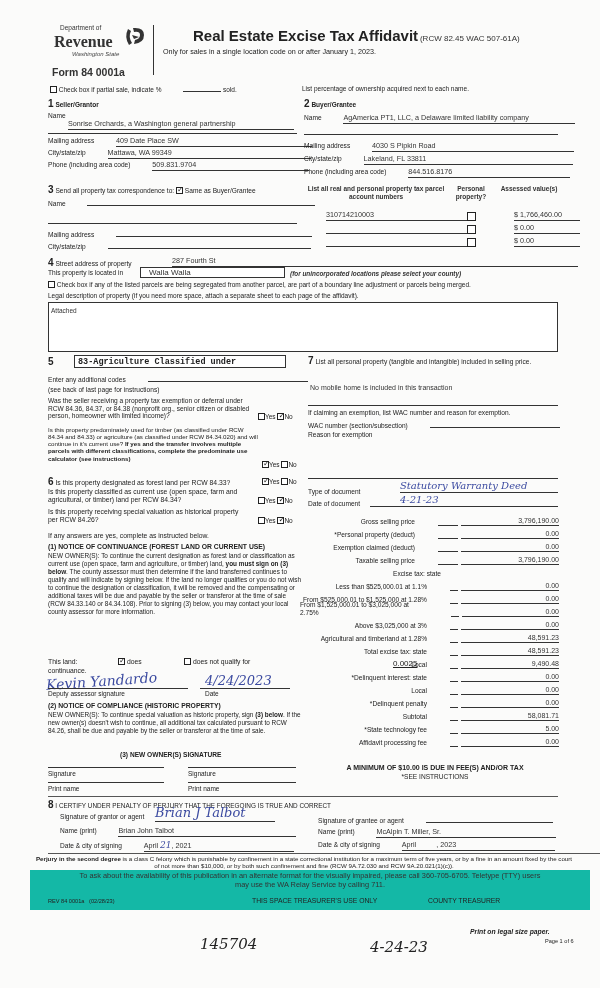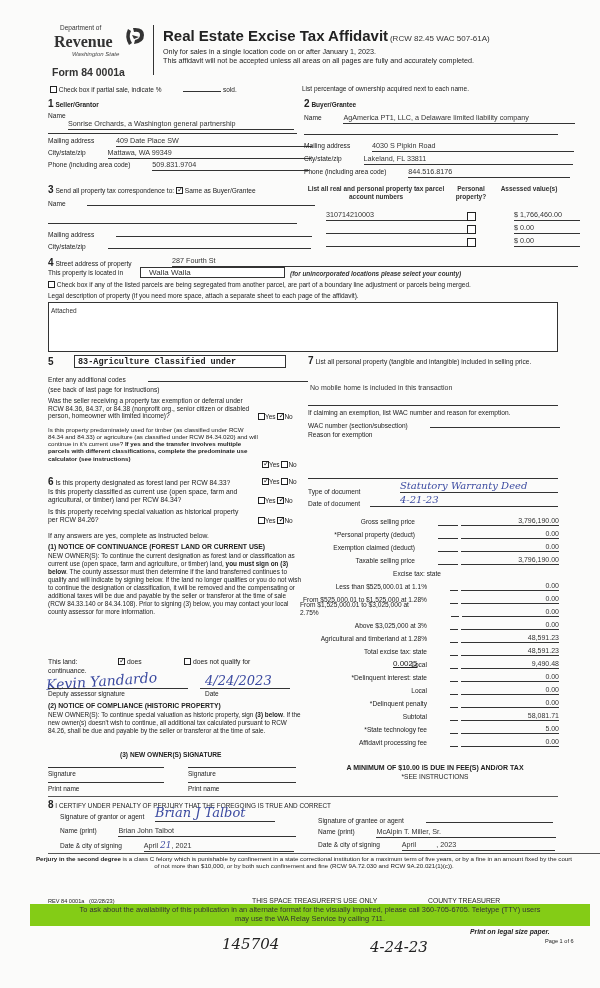--- a/index.html
+++ b/index.html
@@ -30,26 +30,25 @@
         <path d="M6 3 Q2 11 7 19 L10 17 Q6 11 9 5 Z" fill="#333"></path>
         <path d="M11 2 Q22 1 22 9 Q22 17 12 18 L13 14 Q18 13 18 9 Q18 5 12 6 Z" fill="#333"></path>
         <path d="M10 9 L17 11 L12 13 Z" fill="#333"></path>
       </svg>
   </div>
   <div style="position:absolute;left:26px;top:29px;font-size:6px;font-style:italic;color:#444;">Washington State</div>
 </div>
 <div class="abs" style="left:52px;top:66px;font-size:10.5px;font-weight:bold;color:#333;">Form 84 0001a</div>
 <div class="abs" style="left:153px;top:25px;width:0;height:50px;border-left:1px solid #333;"></div>
 <div class="abs" style="left:163px;top:27px;white-space:nowrap;">
-  <span style="font-size:15px;font-weight:bold;color:#222;">Real Estate Excise Tax Affidavit</span>
+  <span style="font-size:15px;font-weight:bold;color:#222;margin-left:30px;">Real Estate Excise Tax Affidavit</span>
   <span style="font-size:8px;color:#333;">(RCW 82.45 WAC 507-61A)</span>
 </div>
 <div class="abs" style="left:163px;top:47px;font-size:7.2px;line-height:1.25;color:#222;">
   <div>Only for sales in a single location code on or after January 1, 2023.</div>
-  <div>This affidavit will not be accepted unless all areas on all pages are fully and accurately completed.</div>
 </div>
 
 <div class="abs" style="left:50px;top:85px;font-size:6.5px;white-space:nowrap;">
   <span class="cb"></span>
   <span>Check box if partial sale, indicate %</span>
   <span class="ul" style="display:inline-block;width:38px;height:7px;"></span>
   <span>sold.</span>
 </div>
 <div class="abs" style="left:302px;top:85px;font-size:6.5px;">List percentage of ownership acquired next to each name.</div>
 
@@ -369,22 +368,22 @@
 </div>
 <div class="abs" style="left:318px;top:841px;">
   <span>Date &amp; city of signing</span>
   <span class="fill ul" style="display:inline-block;width:153px;white-space:pre;">April          , 2023</span>
 </div>
 <div class="hr-thick" style="left:48px;top:853px;width:555px;"></div>
 
 <div class="abs" style="left:34px;top:855px;width:540px;text-align:center;font-size:6.2px;line-height:1.2;">
   <b>Perjury in the second degree</b><span> is a class C felony which is punishable by confinement in a state correctional institution for a maximum term of five years, or by a fine in an amount fixed by the court of not more than $10,000, or by both such confinement and fine (RCW 9A.72.030 and RCW 9A.20.021(1)(c)).</span>
 </div>
-<div class="abs" style="left:30px;top:904px;width:560px;height:22px;background:#84cc16;">
+<div class="abs" style="left:30px;top:870px;width:560px;height:40px;background:#14b8a6;">
   <div style="width:470px;margin:2px auto 0;text-align:center;font-size:7.4px;line-height:1.15;color:#333;">To ask about the availability of this publication in an alternate format for the visually impaired, please call 360-705-6705. Teletype (TTY) users may use the WA Relay Service by calling 711.</div>
 </div>
 <div class="abs" style="left:48px;top:898px;font-size:5.6px;white-space:pre;">REV 84 0001a   (02/28/23)</div>
 <div class="abs" style="left:252px;top:897px;font-size:6.8px;">THIS SPACE TREASURER'S USE ONLY</div>
 <div class="abs" style="left:428px;top:897px;font-size:6.8px;">COUNTY TREASURER</div>
-<div class="abs hand-black" style="left:200px;top:935px;font-size:15px;margin-left:22px;">145704</div>
+<div class="abs hand-black" style="left:200px;top:935px;font-size:15px;">145704</div>
 <div class="abs hand-black" style="left:370px;top:938px;font-size:15px;">4-24-23</div>
 <div class="abs" style="left:470px;top:928px;font-size:6.8px;font-style:italic;font-weight:bold;">Print on legal size paper.</div>
 <div class="abs" style="left:545px;top:938px;font-size:5.6px;">Page 1 of 6</div>
 
 </body></html>

